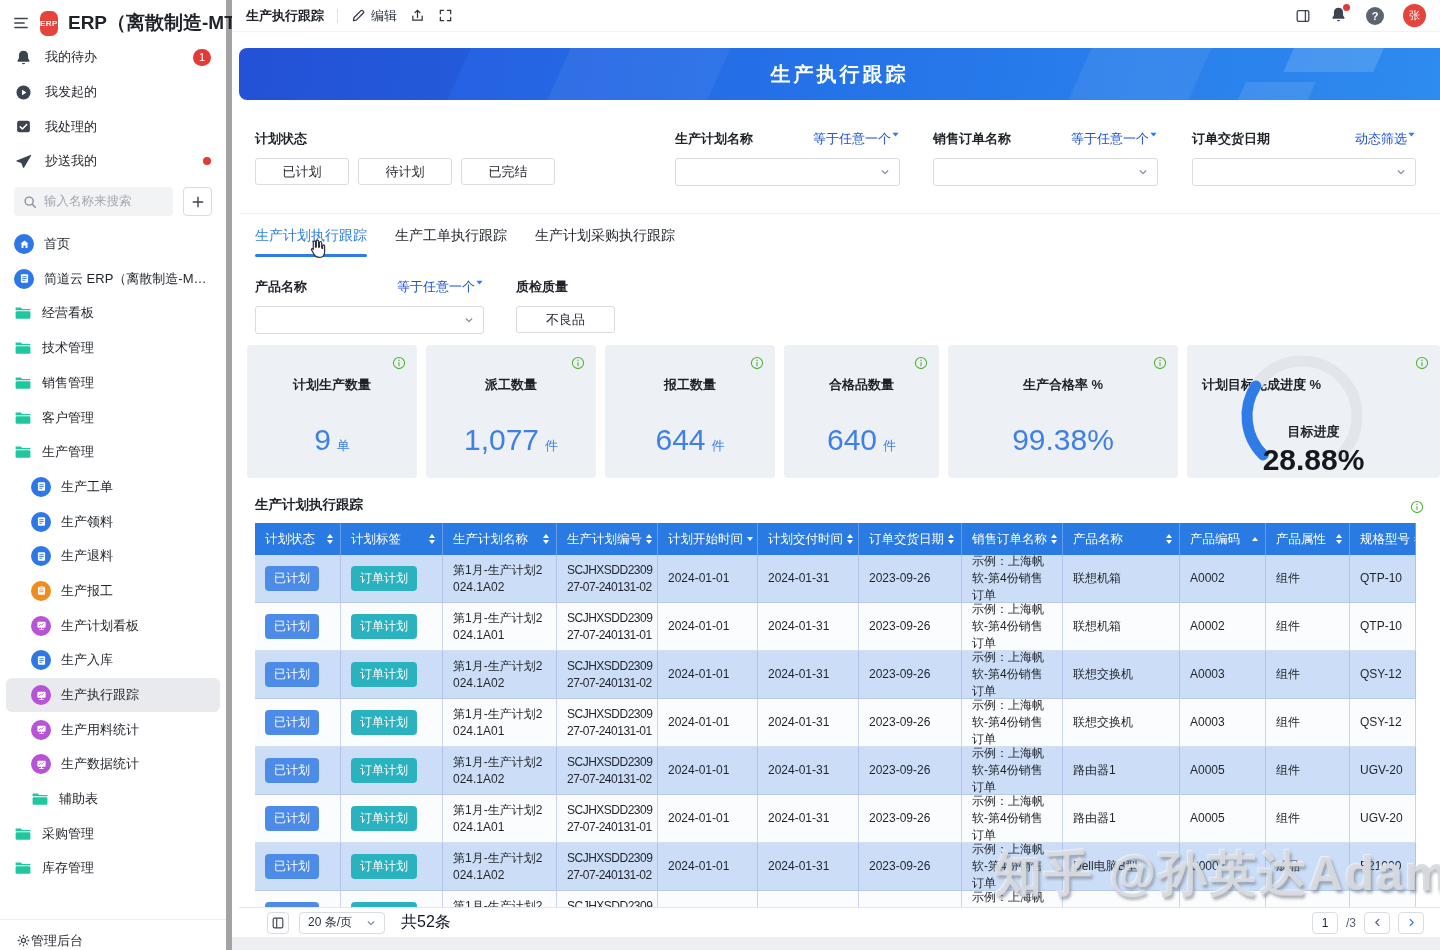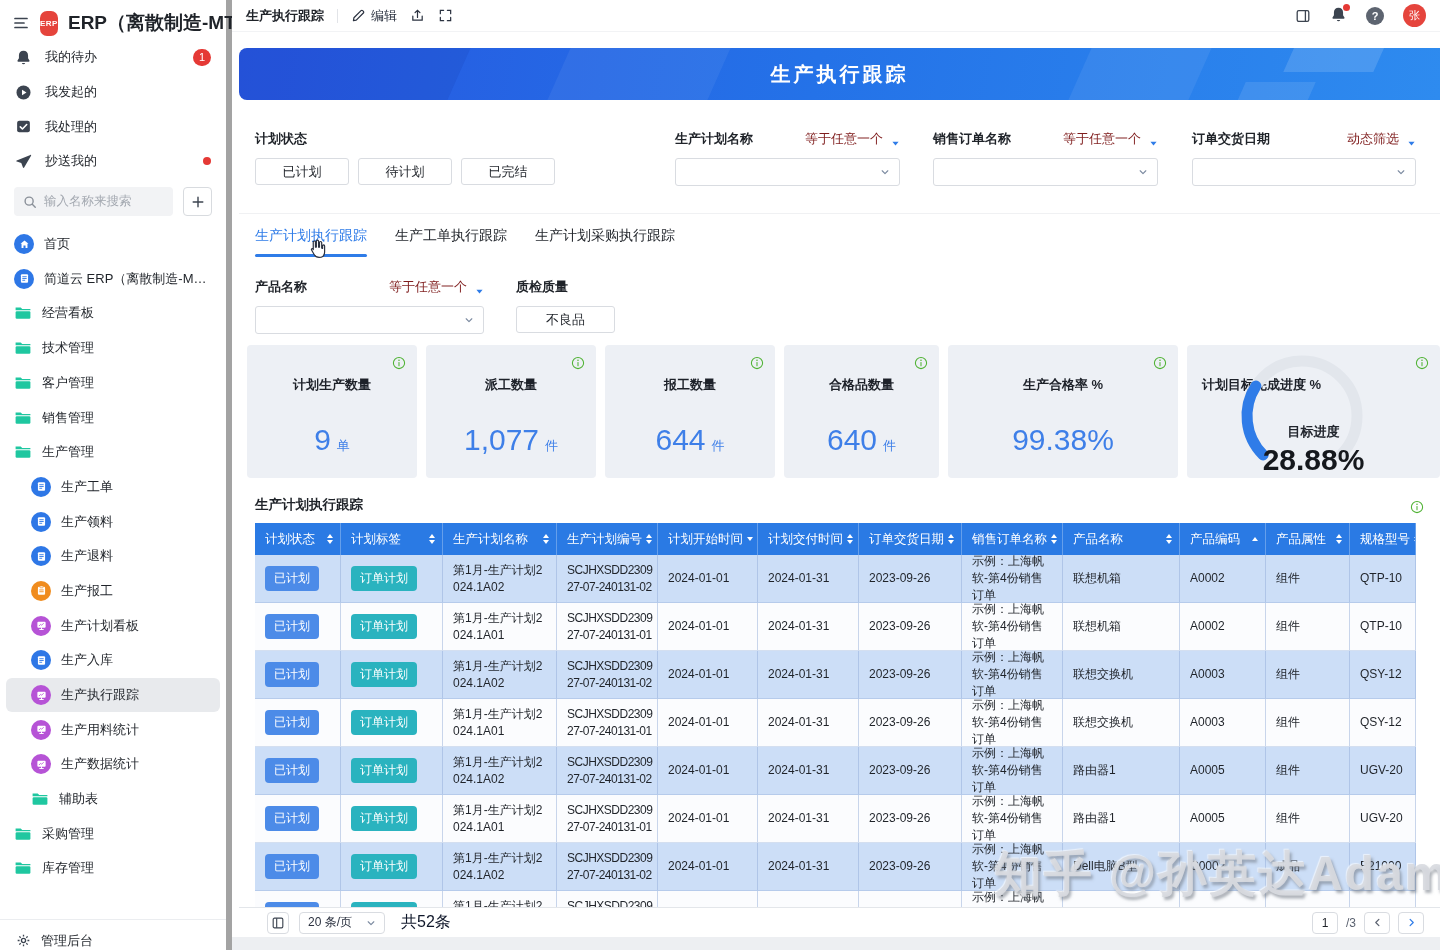--- a/index.html
+++ b/index.html
@@ -17,21 +17,21 @@
   .reddot{margin-left:auto;width:8px;height:8px;border-radius:50%;background:#e53935}
   .sb-search{height:46px;display:flex;align-items:center;gap:10px;padding:0 14px}
   .search-box{flex:1;height:29px;background:#f2f3f5;border-radius:4px;display:flex;align-items:center;gap:7px;padding:0 9px;color:#a3a8b0;font-size:12.5px;cursor:text}
   .add-btn{width:29px;height:29px;border:1px solid #d8dbdf;border-radius:4px;display:flex;align-items:center;justify-content:center;cursor:pointer;background:#fff}
   .nav{height:694px;overflow:hidden;padding-top:2px}
   .nav-item{height:34.7px;display:flex;align-items:center;gap:10px;margin:0 6px;padding:0 8px;border-radius:6px;cursor:pointer;white-space:nowrap}
   .nav-item.sub{padding-left:25px}
   .nav-item.active{background:#e8eaed}
   .nav-label{overflow:hidden;text-overflow:ellipsis}
   .circle-ic{width:20px;height:20px;border-radius:50%;display:flex;align-items:center;justify-content:center;flex:none}
-  .sb-foot{flex:1;border-top:1px solid #ebedf0;display:flex;align-items:center;gap:10px;padding:12px 16px 0;cursor:pointer}
+  .sb-foot{flex:1;border-top:1px solid #ebedf0;display:flex;align-items:center;padding:12px 16px 0;cursor:pointer}
   
   .main{flex:1;display:flex;flex-direction:column;position:relative;min-width:0;background:#fff}
   .topbar{height:32px;flex:none;display:flex;align-items:center;gap:13px;padding:0 14px;background:#fff;border-bottom:1px solid #f2f3f5}
   .tb-title{font-size:13px;font-weight:bold}
   .tb-div{width:1px;height:14px;background:#e2e4e8}
   .tb-item{display:flex;align-items:center;gap:5px;cursor:pointer;color:#2b3240}
   .tb-right{margin-left:auto;display:flex;align-items:center;gap:19px}
   .bell-wrap{position:relative;cursor:pointer}
   .bell-dot{position:absolute;top:-2px;right:-3px;width:7px;height:7px;border-radius:50%;background:#e53935}
   .qmark{width:18px;height:18px;border-radius:50%;background:#5d6470;color:#fff;font-size:11px;font-weight:bold;display:flex;align-items:center;justify-content:center;cursor:pointer}
@@ -40,21 +40,21 @@
   
   .banner-wrap{padding-top:16px}
   .banner{height:52px;border-radius:8px 0 0 8px;background:linear-gradient(100deg,#2757e0 0%,#2472e8 48%,#2e8bef 100%);position:relative;overflow:hidden;display:flex;align-items:center;justify-content:center}
   .bshape{position:absolute;transform:skewX(-24deg)}
   .banner-title{color:#fff;font-size:20px;font-weight:bold;letter-spacing:3px;position:relative;z-index:2}
   
   .filter-row1{height:113px;display:flex;padding:30px 16px 0}
   .fg{display:flex;flex-direction:column}
   .f-label-row{display:flex;justify-content:space-between;align-items:center;height:18px;margin-bottom:10px}
   .f-label{font-weight:600}
-  .f-op{color:#7f1d1d;display:flex;align-items:flex-end;gap:8px;cursor:pointer}
+  .f-op{color:#1d4ed8;display:flex;align-items:flex-start;gap:0;cursor:pointer}
   .f-select{height:28px;border:1px solid #d9dce1;border-radius:3px;background:#fff;display:flex;align-items:center;justify-content:flex-end;padding:0 9px;color:#7b8aa0;cursor:pointer}
   .status-btns{display:flex;gap:9px}
   .f-btn{width:94px;height:27px;border:1px solid #d9dce1;border-radius:3px;background:#fff;display:flex;align-items:center;justify-content:center;cursor:pointer}
   
   .tabs-wrap{height:44px;border-top:1px solid #f0f1f3;padding:0 16px}
   .tabs{display:flex;gap:28px;height:100%}
   .tab{font-size:14px;display:flex;align-items:center;position:relative;cursor:pointer}
   .tab.active{color:#2f7ce8}
   .tab.active::after{content:"";position:absolute;left:0;right:0;bottom:0;height:3px;background:#2f7ce8;border-radius:2px}
   
@@ -211,30 +211,30 @@
           </span>
           <span class="nav-label">技术管理</span>
         </div>
         <div class="nav-item">
           <span class="ic">
             <svg width="18" height="16" viewBox="0 0 18 16" fill="#1fc7a0">
               <path d="M1.6 2.4h5.1l1.5 1.6h8.2v1.3H1.6z"></path>
               <rect x="1.6" y="6.3" width="14.8" height="7.4" rx="1.2"></rect>
             </svg>
           </span>
-          <span class="nav-label">客户管理</span>
+          <span class="nav-label">销售管理</span>
         </div>
         <div class="nav-item">
           <span class="ic">
             <svg width="18" height="16" viewBox="0 0 18 16" fill="#1fc7a0">
               <path d="M1.6 2.4h5.1l1.5 1.6h8.2v1.3H1.6z"></path>
               <rect x="1.6" y="6.3" width="14.8" height="7.4" rx="1.2"></rect>
             </svg>
           </span>
-          <span class="nav-label">销售管理</span>
+          <span class="nav-label">客户管理</span>
         </div>
         <div class="nav-item">
           <span class="ic">
             <svg width="18" height="16" viewBox="0 0 18 16" fill="#1fc7a0">
               <path d="M1.6 2.4h5.1l1.5 1.6h8.2v1.3H1.6z"></path>
               <rect x="1.6" y="6.3" width="14.8" height="7.4" rx="1.2"></rect>
             </svg>
           </span>
           <span class="nav-label">生产管理</span>
         </div>

